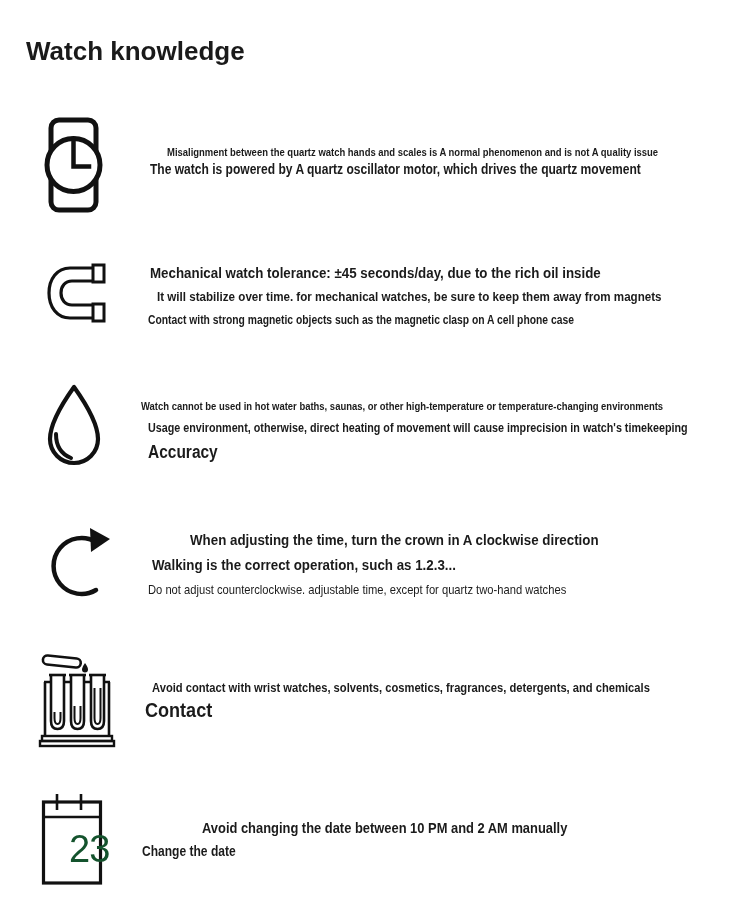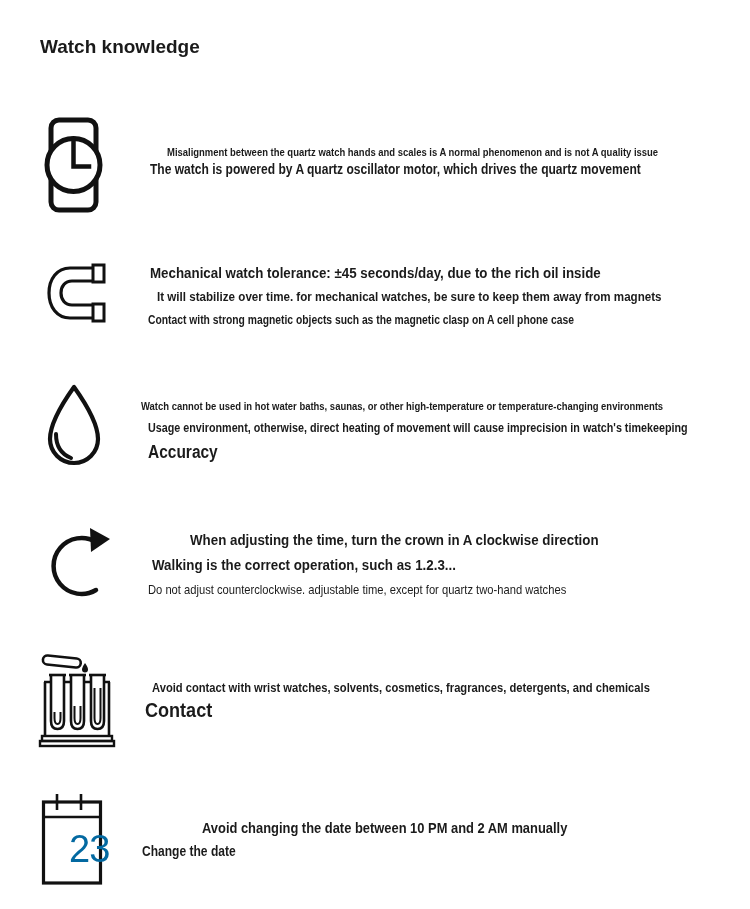--- a/index.html
+++ b/index.html
@@ -1,18 +1,18 @@
 <!DOCTYPE html>
 <html><head>
 <meta charset="utf-8">
 <style>
   html,body{margin:0;padding:0;background:#fff;}
   .page{position:relative;width:750px;height:909px;background:#ffffff;overflow:hidden;
         font-family:"Liberation Sans",sans-serif;color:#1a1a1a;}
-  .title{position:absolute;left:40px;top:36px;font-size:19px;font-weight:bold;letter-spacing:0;}
+  .title{position:absolute;left:26px;top:36px;font-size:26px;font-weight:bold;letter-spacing:0;}
   .t{position:absolute;white-space:nowrap;font-weight:bold;color:#1b1b1b;
      transform:scaleX(0.86);transform-origin:0 0;}
   .icon{position:absolute;}
   .icon svg{display:block;overflow:visible;}
   
   .s1l1{left:167px;top:146px;font-size:11px;}
   .s1l2{left:150px;top:161px;font-size:14px;}
   
   .s2l1{left:150px;top:264px;font-size:15.5px;}
   .s2l2{left:157px;top:289px;font-size:13.5px;}
@@ -25,21 +25,21 @@
   .s4l1{left:190px;top:531px;font-size:15.5px;}
   .s4l2{left:152px;top:556px;font-size:15.5px;}
   .s4l3{left:148px;top:582px;font-size:13px;font-weight:normal;}
   
   .s5l1{left:152px;top:680px;font-size:13px;}
   .s5l2{left:145px;top:698px;font-size:21px;}
   
   .s6l1{left:202px;top:819px;font-size:15px;}
   .s6l2{left:142px;top:843px;font-size:14px;}
   .cal-day{position:absolute;left:0;right:0;top:36px;text-align:center;
-           font-size:38px;font-weight:400;color:#0369a1;letter-spacing:-1px;padding-left:28px;}
+           font-size:38px;font-weight:400;color:#14532d;letter-spacing:-1px;padding-left:28px;}
 </style>
 </head>
 <body>
 
 <div class="page">
 
   <div class="title">Watch knowledge</div>
 
   <div class="icon" style="left:45px;top:116px;">
     <svg width="58" height="98" viewBox="0 0 58 98" fill="none" stroke="#111" stroke-width="5">

